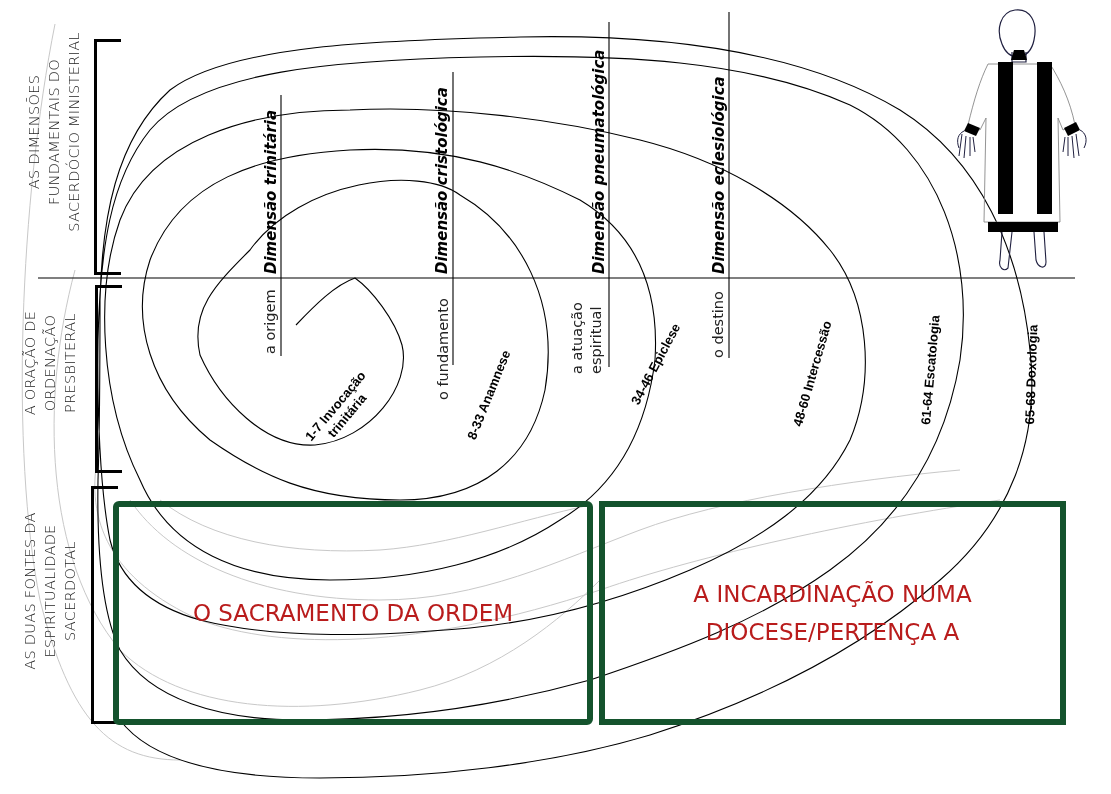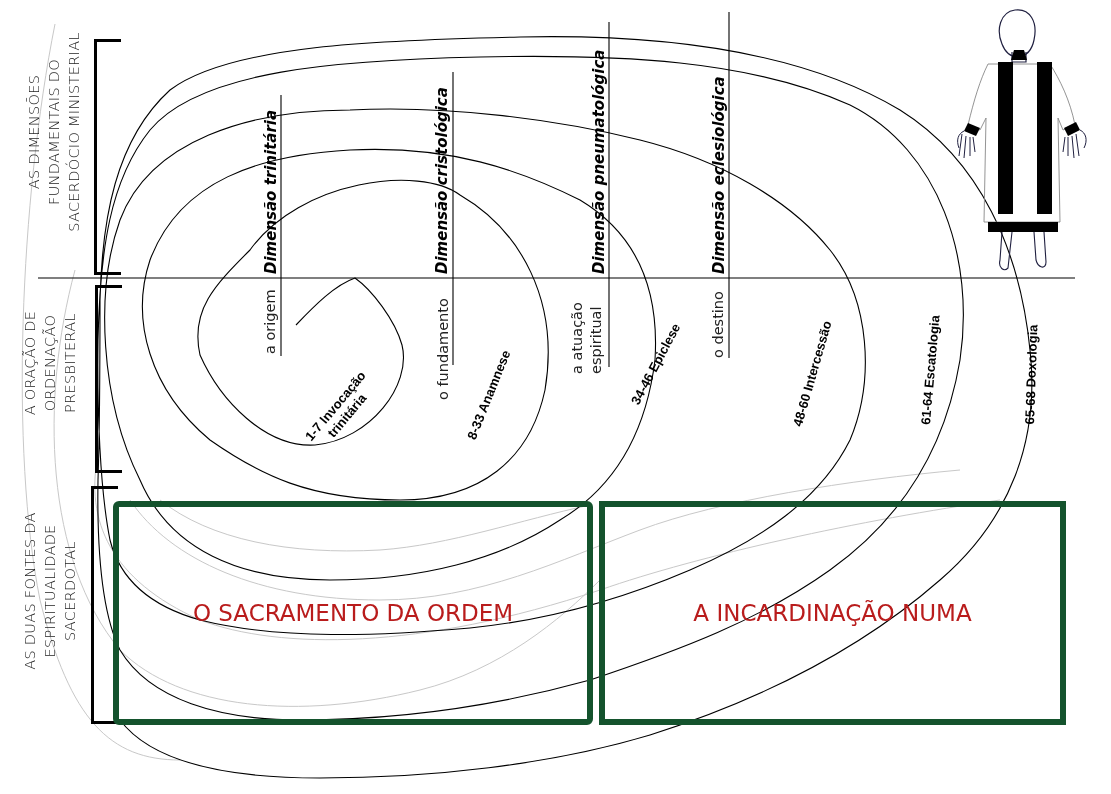--- a/index.html
+++ b/index.html
@@ -101,14 +101,15 @@
 <div class="part-label" style="left:1022px; top:424px; transform: rotate(-88deg);">65-68 Doxologia</div>
 
 <div class="box" style="left:113px; top:501px; width:468px; height:212px;border-radius:6px;">
   <div>
     <span>O SACRAMENTO DA ORDEM</span>
   </div>
 </div>
 <div class="box" style="left:599px; top:501px; width:455px; height:212px;">
   <div>
     <span>A INCARDINAÇÃO NUMA</span>
+    <span>DIOCESE/PERTENÇA A</span>
   </div>
 </div>
 
 </body></html>

